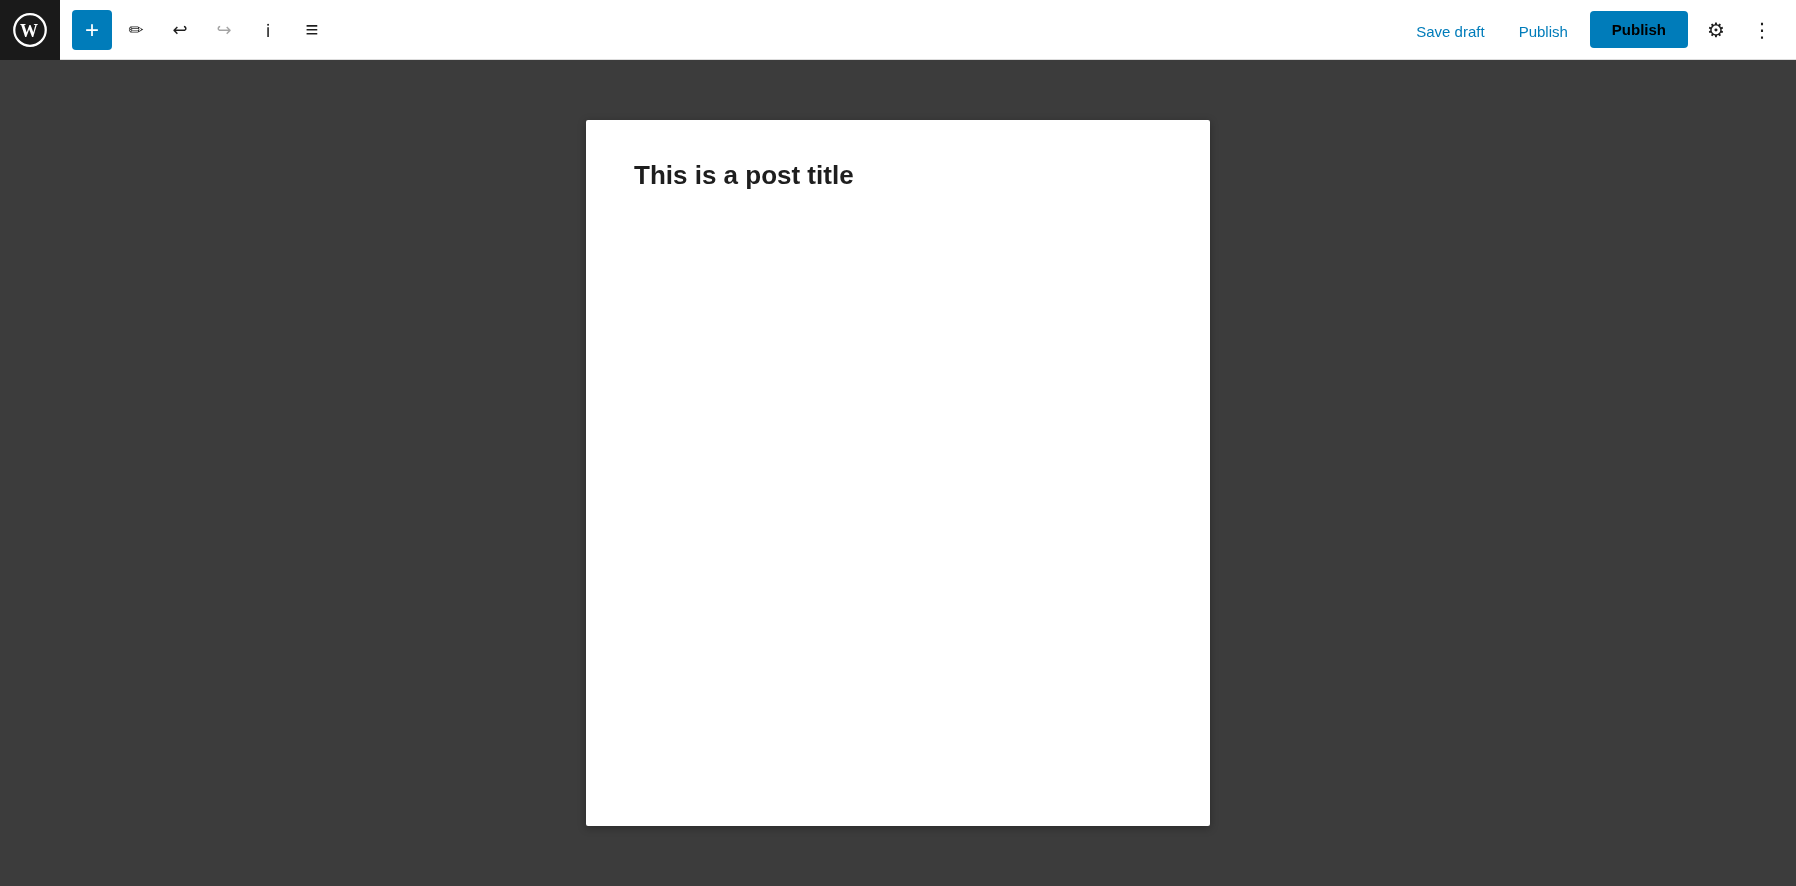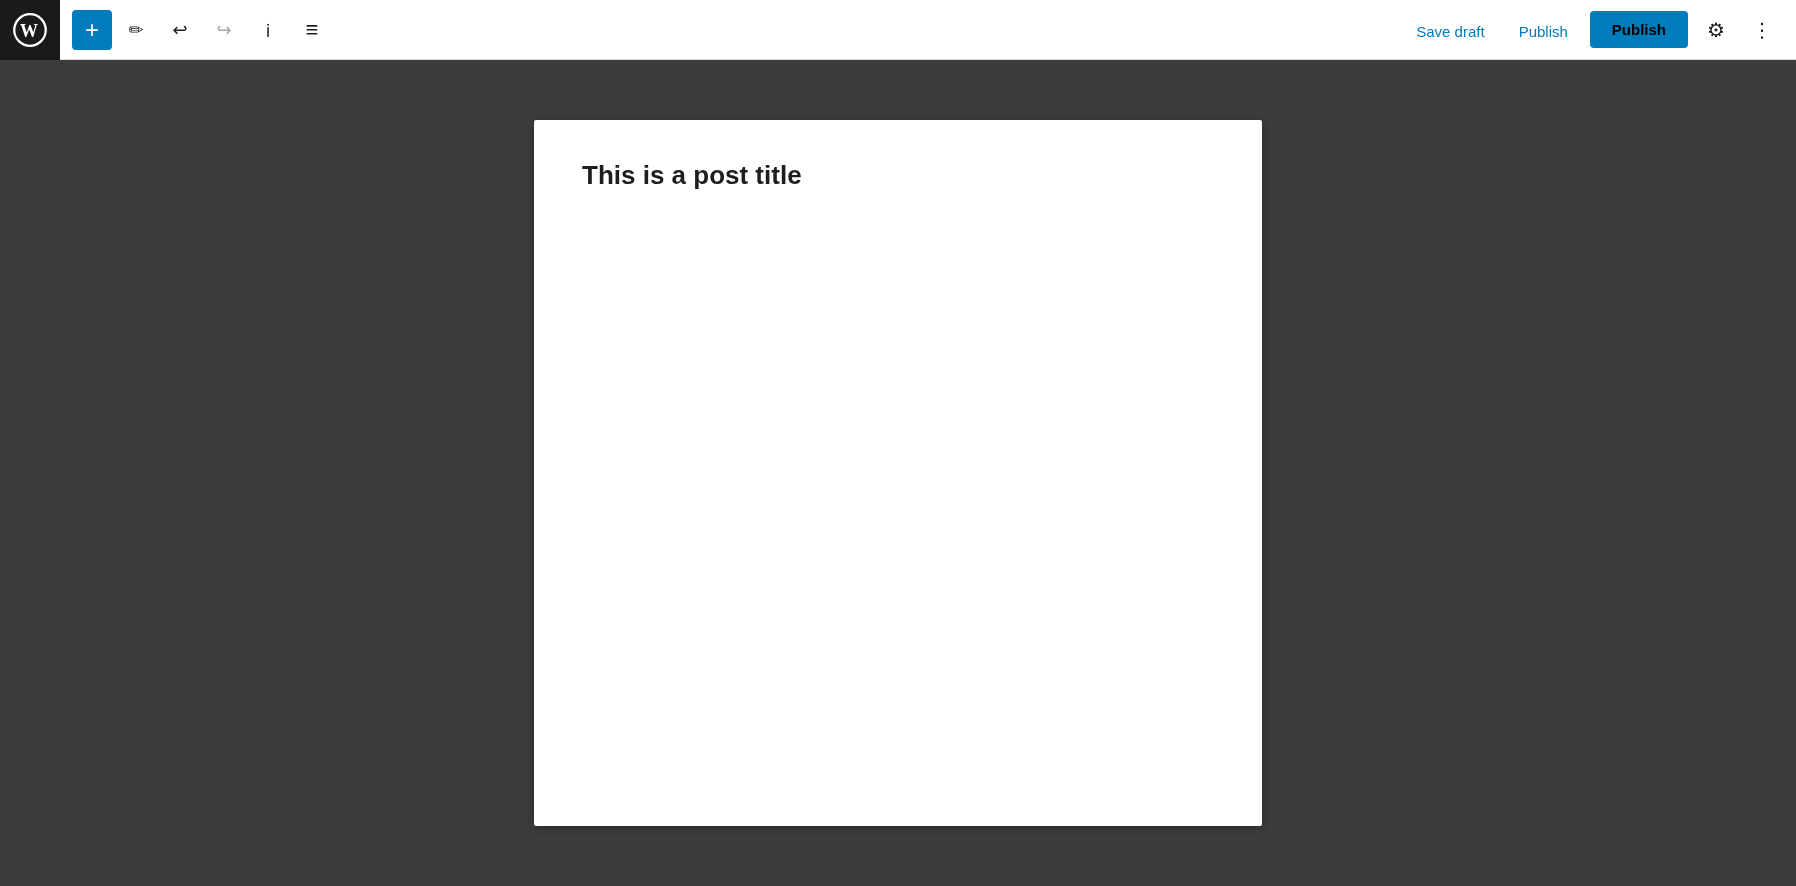--- a/index.html
+++ b/index.html
@@ -112,21 +112,21 @@
     .content-area {
       background: #3c3c3c;
       min-height: calc(886px - 60px);
       display: flex;
       justify-content: center;
       padding: 60px 0;
     }
 
     .editor-canvas {
       background: #fff;
-      width: 728px;
+      width: 624px;
       min-height: 560px;
       border-radius: 2px;
       box-shadow: 0 2px 8px rgba(0,0,0,0.3);
       padding: 40px 48px;
     }
 
     .post-title {
       font-size: 26px;
       font-weight: 700;
       color: #1e1e1e;

